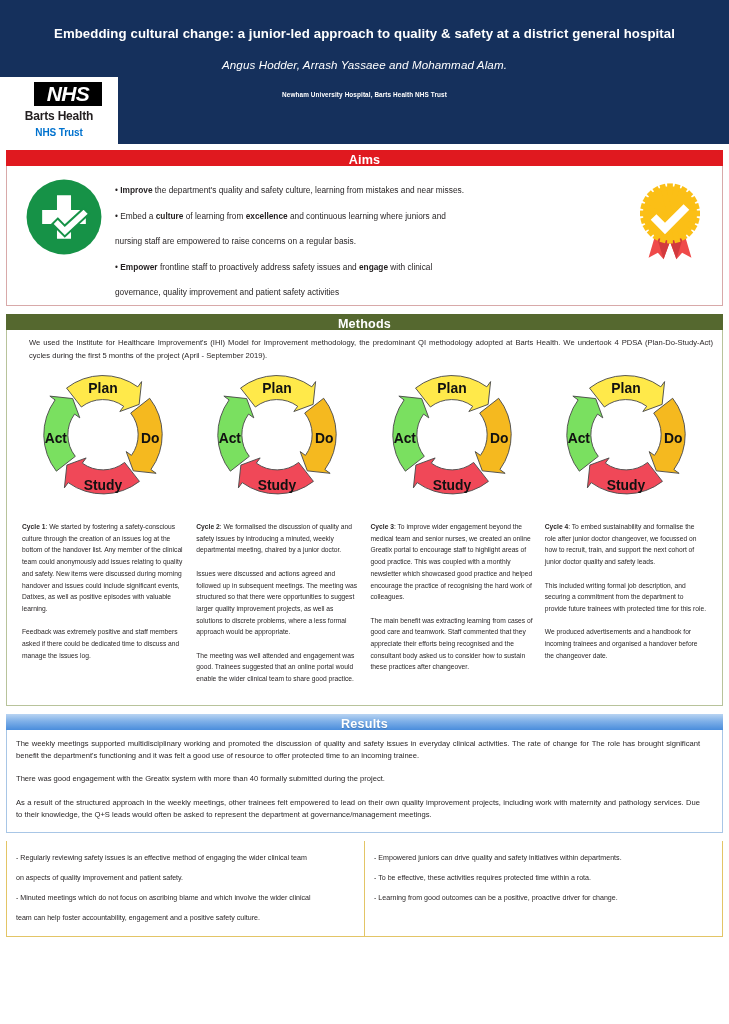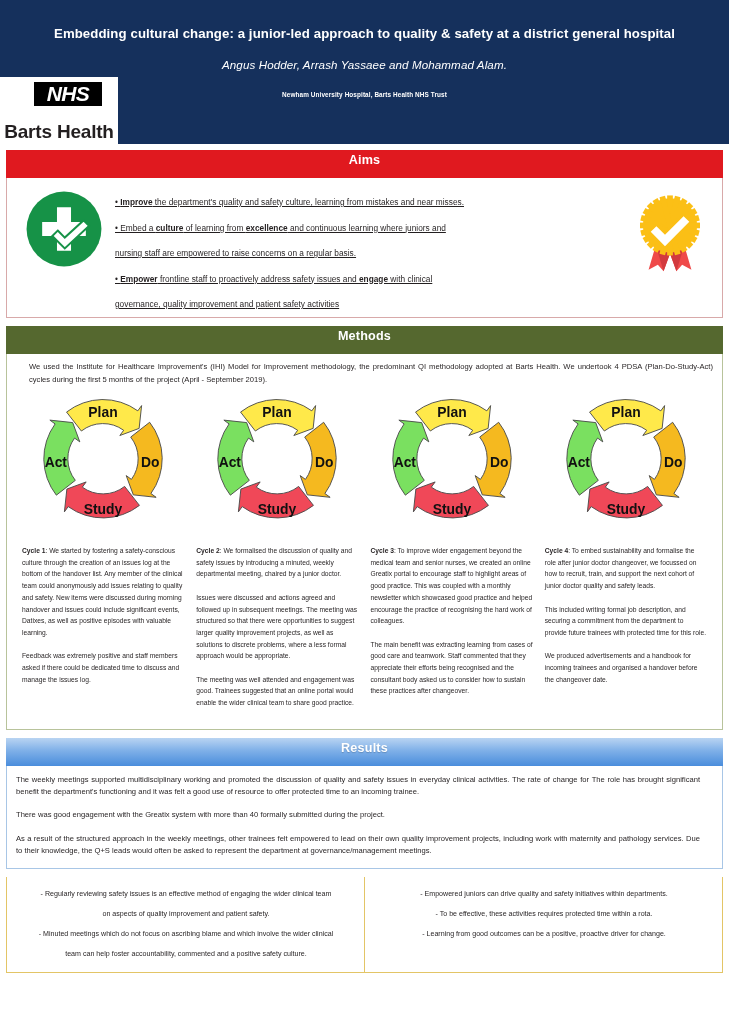--- a/index.html
+++ b/index.html
@@ -68,44 +68,44 @@
     font-weight: bold;
     font-style: italic;
     line-height: 24px;
     text-align: center;
     letter-spacing: -.6px;
   }
   .nhs-barts {
     display: block;
     text-align: center;
     color: #231f20;
-    font-size: 19px;
+    font-size: 12px;
     font-weight: bold;
     line-height: 20px;
-    margin-top: 16px;
+    margin-top: 0;
     letter-spacing: -.2px;
   }
   .nhs-trust {
     display: block;
     text-align: center;
     color: #0072ce;
     font-size: 10px;
     font-weight: bold;
     line-height: 14px;
     letter-spacing: -.1px;
   }
 
   
   .section { margin: 0 6px; }
   .band {
     text-align: center;
     color: #ffffff;
     font-size: 12.6px;
     font-weight: bold;
-    height: 28px;
+    height: 16px;
     line-height: 21px;
     letter-spacing: .2px;
   }
   .band-aims    { background: #e0191f; }
   .band-methods { background: #55682f; }
   .band-results {
     background: linear-gradient(to bottom, #b9d4f2 0%, #7fb0e8 45%, #4a8ddc 100%);
     text-shadow: 0 1px 1px rgba(0,0,0,.18);
   }
   .band-key     { background: #ffc709; text-shadow: 0 1px 1px rgba(0,0,0,.12); }
@@ -136,21 +136,20 @@
   .aims-list {
     margin-left: 108px;
     margin-right: 110px;
     padding-top: 2px;
   }
   .aims-item {
     font-size: 8.3px;
     color: #231f20;
     line-height: 25.5px;
     white-space: nowrap;
-    text-decoration: underline;
   }
   .aims-item b { font-weight: bold; }
 
   
   .methods-body {
     border: 1px solid #b8c39b;
     border-top: none;
     background: #ffffff;
     padding: 7px 9px 8px 9px;
   }
@@ -198,21 +197,20 @@
   .key-body {
     border: 1px solid #e3c566;
     border-top: none;
     background: #ffffff;
     display: flex;
     min-height: 74px;
   }
   .key-col {
     flex: 1;
     padding: 7px 8px 8px 9px;
-    text-align: center;
   }
   .key-col.left { border-right: 1px solid #e3c566; }
   .key-point {
     font-size: 7.1px;
     color: #231f20;
     line-height: 20px;
   }
 </style>
 </head>
 <body>
@@ -471,21 +469,21 @@
         <div class="results-p">As a result of the structured approach in the weekly meetings, other trainees felt empowered to lead on their own quality improvement projects, including work with maternity and pathology services. Due to their knowledge, the Q+S leads would often be asked to represent the department at governance/management meetings.</div>
       </div>
   </div>
 
   <div class="section key-wrap">
     <div class="key-body">
       <div class="key-col left">
           <div class="key-point">- Regularly reviewing safety issues is an effective method of engaging the wider clinical team</div>
           <div class="key-point">on aspects of quality improvement and patient safety.</div>
           <div class="key-point">- Minuted meetings which do not focus on ascribing blame and which involve the wider clinical</div>
-          <div class="key-point">team can help foster accountability, commented and a positive safety culture.</div>
+          <div class="key-point">team can help foster accountability, engagement and a positive safety culture.</div>
         </div>
       <div class="key-col right">
           <div class="key-point">- Empowered juniors can drive quality and safety initiatives within departments.</div>
           <div class="key-point">- To be effective, these activities requires protected time within a rota.</div>
           <div class="key-point">- Learning from good outcomes can be a positive, proactive driver for change.</div>
         </div>
     </div>
   </div>
 
 </div>

